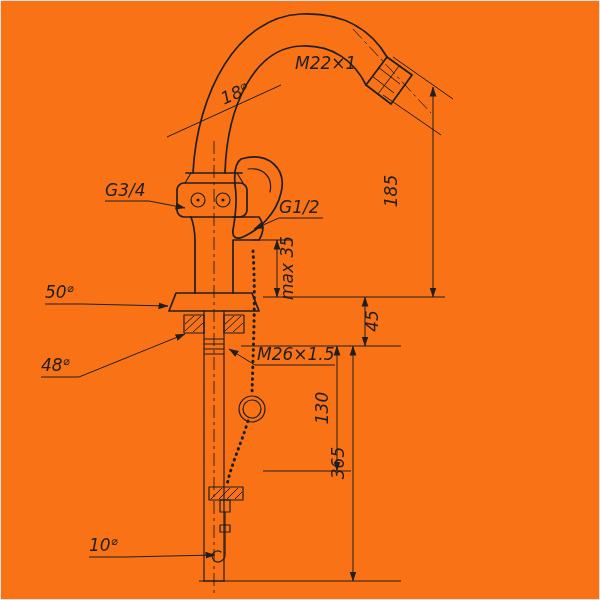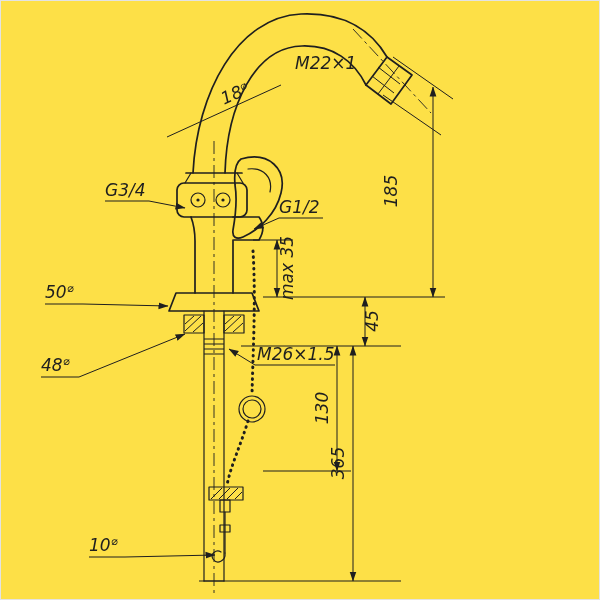--- a/index.html
+++ b/index.html
@@ -1,18 +1,18 @@
 <!DOCTYPE html>
 <html><head>
 <meta charset="utf-8">
 <style>
   html,body{margin:0;padding:0;background:#ffffff;}
   .frame{
     width:600px;height:600px;position:relative;overflow:hidden;
-    background:#fde047;border:1px solid #e3e3e3;box-sizing:border-box;
+    background:#f97316;border:1px solid #e3e3e3;box-sizing:border-box;
     font-family:"DejaVu Sans",sans-serif;
   }
   svg{display:block;}
   .o{fill:none;stroke:#1f1f1f;stroke-width:1.7;stroke-linecap:round;stroke-linejoin:round;}
   .t{stroke-width:1.2;}
   .d{fill:none;stroke:#1f1f1f;stroke-width:1;}
   .h{fill:none;stroke:#1f1f1f;stroke-width:1;}
   .cl{fill:none;stroke:#1f1f1f;stroke-width:0.9;stroke-dasharray:13 4 3 4;}
   .chain{fill:none;stroke:#1f1f1f;stroke-width:3;stroke-dasharray:0.6 5.2;stroke-linecap:round;}
   text{font-family:"DejaVu Sans",sans-serif;font-style:italic;font-size:17px;fill:#1f1f1f;}

